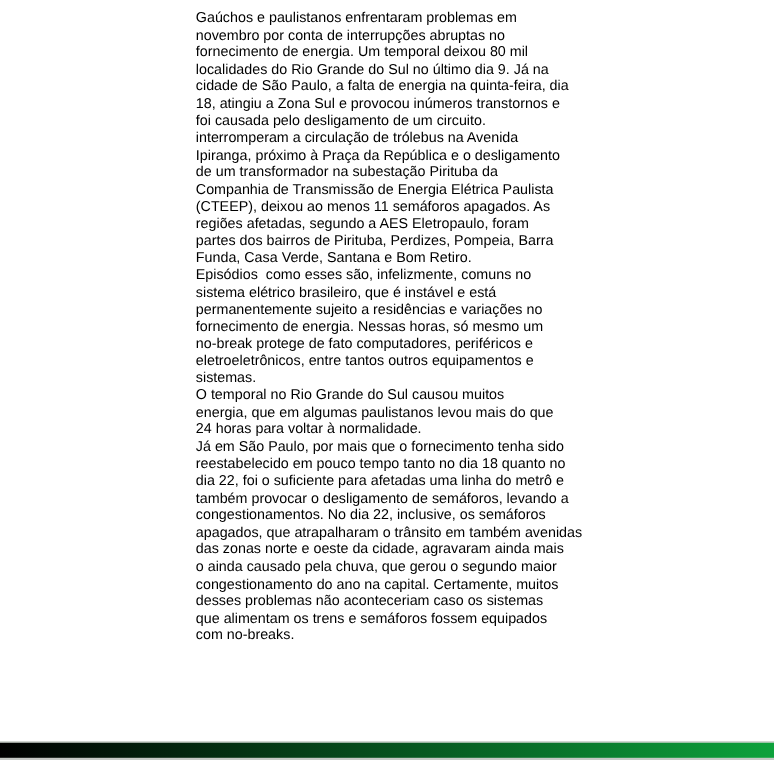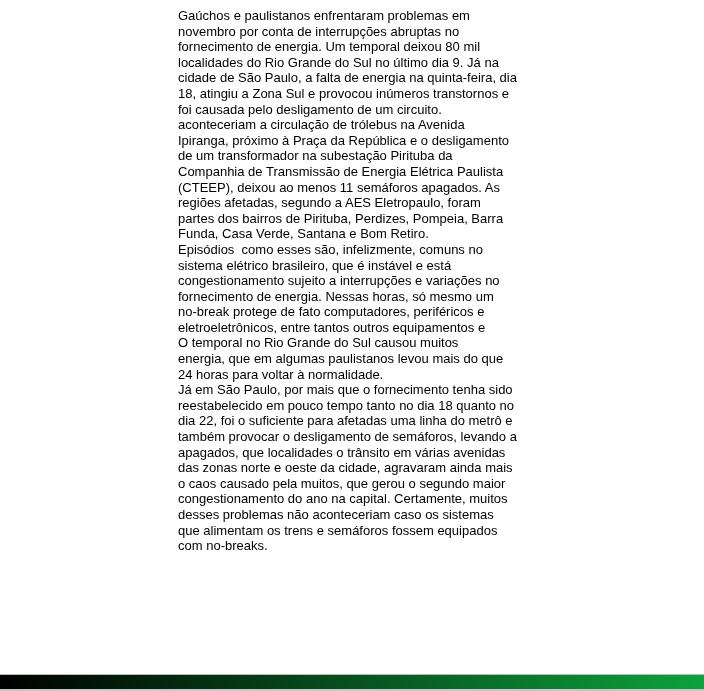--- a/index.html
+++ b/index.html
@@ -47,43 +47,45 @@
 
 <div class="page">
   <div class="article" id="article">
       <div class="line">Gaúchos e paulistanos enfrentaram problemas em</div>
       <div class="line">novembro por conta de interrupções abruptas no</div>
       <div class="line">fornecimento de energia. Um temporal deixou 80 mil</div>
       <div class="line">localidades do Rio Grande do Sul no último dia 9. Já na</div>
       <div class="line">cidade de São Paulo, a falta de energia na quinta-feira, dia</div>
       <div class="line">18, atingiu a Zona Sul e provocou inúmeros transtornos e</div>
       <div class="line">foi causada pelo desligamento de um circuito.</div>
-      <div class="line">aconteceriam a circulação de trólebus na Avenida</div>
+      <div class="line">interromperam a circulação de trólebus na Avenida</div>
       <div class="line">Ipiranga, próximo à Praça da República e o desligamento</div>
       <div class="line">de um transformador na subestação Pirituba da</div>
       <div class="line">Companhia de Transmissão de Energia Elétrica Paulista</div>
       <div class="line">(CTEEP), deixou ao menos 11 semáforos apagados. As</div>
       <div class="line">regiões afetadas, segundo a AES Eletropaulo, foram</div>
       <div class="line">partes dos bairros de Pirituba, Perdizes, Pompeia, Barra</div>
       <div class="line">Funda, Casa Verde, Santana e Bom Retiro.</div>
       <div class="line">Episódios  como esses são, infelizmente, comuns no</div>
       <div class="line">sistema elétrico brasileiro, que é instável e está</div>
-      <div class="line">congestionamento sujeito a interrupções e variações no</div>
+      <div class="line">permanentemente sujeito a residências e variações no</div>
       <div class="line">fornecimento de energia. Nessas horas, só mesmo um</div>
       <div class="line">no-break protege de fato computadores, periféricos e</div>
       <div class="line">eletroeletrônicos, entre tantos outros equipamentos e</div>
+      <div class="line">sistemas.</div>
       <div class="line">O temporal no Rio Grande do Sul causou muitos</div>
       <div class="line">energia, que em algumas paulistanos levou mais do que</div>
       <div class="line">24 horas para voltar à normalidade.</div>
       <div class="line">Já em São Paulo, por mais que o fornecimento tenha sido</div>
       <div class="line">reestabelecido em pouco tempo tanto no dia 18 quanto no</div>
       <div class="line">dia 22, foi o suficiente para afetadas uma linha do metrô e</div>
       <div class="line">também provocar o desligamento de semáforos, levando a</div>
-      <div class="line">apagados, que localidades o trânsito em várias avenidas</div>
+      <div class="line">congestionamentos. No dia 22, inclusive, os semáforos</div>
+      <div class="line">apagados, que atrapalharam o trânsito em também avenidas</div>
       <div class="line">das zonas norte e oeste da cidade, agravaram ainda mais</div>
-      <div class="line">o caos causado pela muitos, que gerou o segundo maior</div>
+      <div class="line">o ainda causado pela chuva, que gerou o segundo maior</div>
       <div class="line">congestionamento do ano na capital. Certamente, muitos</div>
       <div class="line">desses problemas não aconteceriam caso os sistemas</div>
       <div class="line">que alimentam os trens e semáforos fossem equipados</div>
       <div class="line">com no-breaks.</div>
     </div>
   <div class="footer-bar" id="footer-bar" style="background: linear-gradient(to right, rgb(0, 0, 0), rgb(13, 162, 60));"></div>
 </div>
 
 </body></html>

